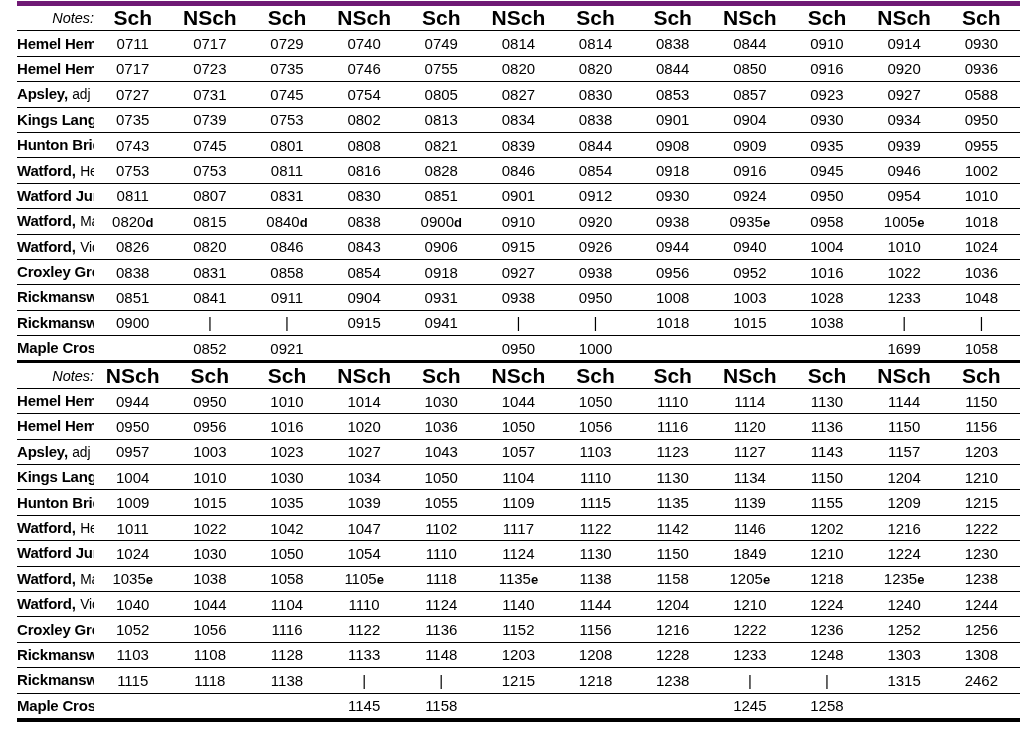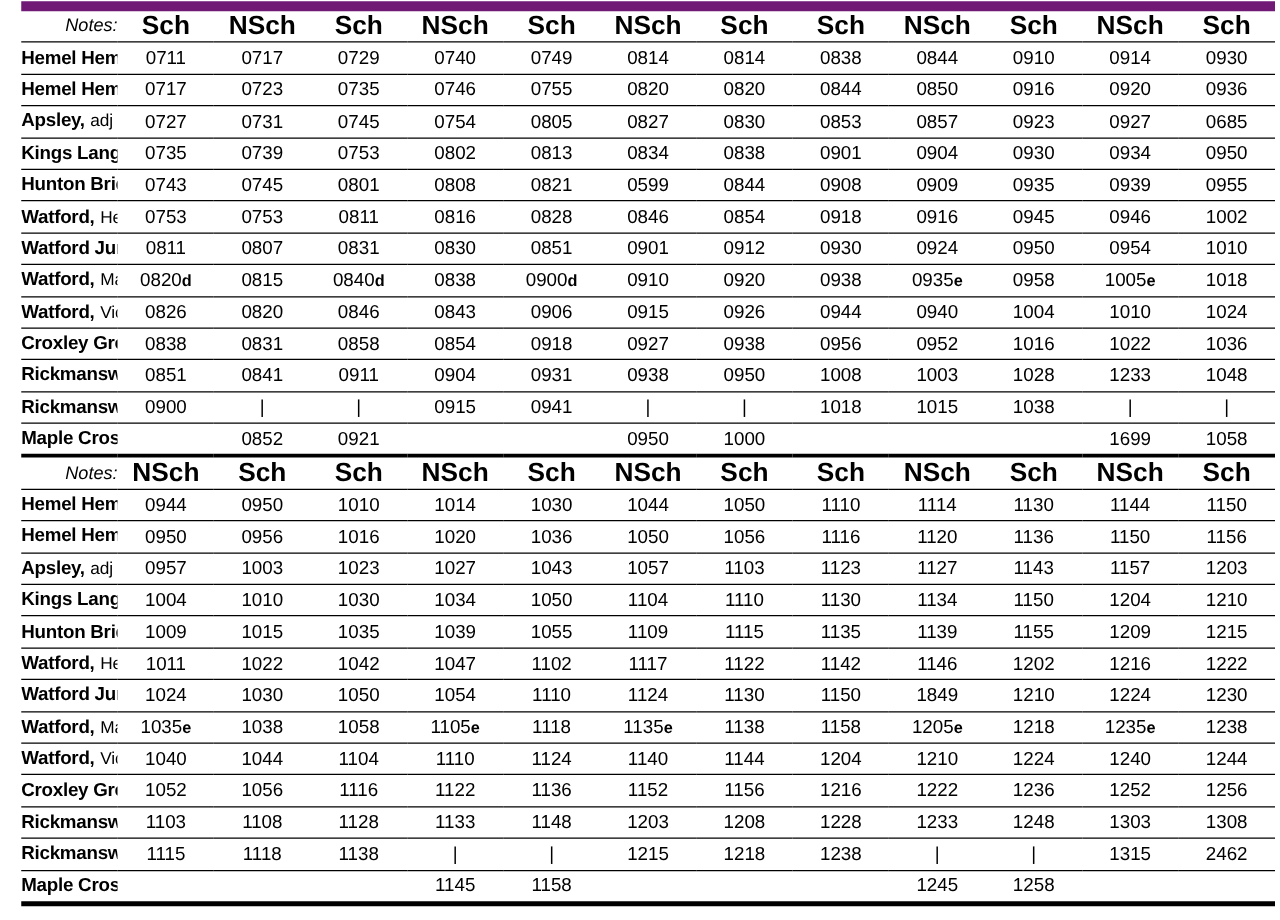--- a/index.html
+++ b/index.html
@@ -1,21 +1,21 @@
 <!DOCTYPE html>
 <html><head>
 <meta charset="utf-8">
 <style>
   html,body { margin:0; padding:0; }
   body {
     width:1024px; height:736px; background:#ffffff; overflow:hidden;
     font-family:"Liberation Sans", sans-serif; color:#000;
   }
   .sheet { position:absolute; left:17px; top:1px; width:1003px; }
-  .wrap { border-top:8px solid #701a75; border-bottom:4px solid #000; }
+  .wrap { border-top:5px solid #701a75; border-bottom:4px solid #000; }
   table.tt { width:100%; border-collapse:collapse; table-layout:fixed; }
   table.tt.second { border-top:3.5px solid #000; }
   table.tt td, table.tt th { padding:0; height:24.4px; vertical-align:middle; overflow:hidden; white-space:nowrap; }
   table.tt tr:not(:last-child) td, table.tt tr:not(:last-child) th { border-bottom:1.5px solid #000; }
   .stop { text-align:left; padding-left:5px; }
   .place { font-weight:bold; font-size:15px; letter-spacing:-0.2px; }
   .detail { font-size:13.8px; letter-spacing:-0.1px; }
   .notes { text-align:right; padding-right:14px; font-style:italic; font-size:14.5px; }
   th.timecol { font-weight:bold; font-size:21px; text-align:center; }
   td.time { font-size:15px; text-align:center; }
@@ -79,21 +79,21 @@
             <td class="timecol time">0731</td>
             <td class="timecol time">0745</td>
             <td class="timecol time">0754</td>
             <td class="timecol time">0805</td>
             <td class="timecol time">0827</td>
             <td class="timecol time">0830</td>
             <td class="timecol time">0853</td>
             <td class="timecol time">0857</td>
             <td class="timecol time">0923</td>
             <td class="timecol time">0927</td>
-            <td class="timecol time">0685</td>
+            <td class="timecol time">0588</td>
           </tr>
           <tr>
             <td class="stopcol stop"><span class="place">Kings Langley,</span> </td>
             <td class="timecol time">0735</td>
             <td class="timecol time">0739</td>
             <td class="timecol time">0753</td>
             <td class="timecol time">0802</td>
             <td class="timecol time">0813</td>
             <td class="timecol time">0834</td>
             <td class="timecol time">0838</td>
@@ -103,21 +103,21 @@
             <td class="timecol time">0934</td>
             <td class="timecol time">0950</td>
           </tr>
           <tr>
             <td class="stopcol stop"><span class="place">Hunton Bridge,</span> </td>
             <td class="timecol time">0743</td>
             <td class="timecol time">0745</td>
             <td class="timecol time">0801</td>
             <td class="timecol time">0808</td>
             <td class="timecol time">0821</td>
-            <td class="timecol time">0599</td>
+            <td class="timecol time">0839</td>
             <td class="timecol time">0844</td>
             <td class="timecol time">0908</td>
             <td class="timecol time">0909</td>
             <td class="timecol time">0935</td>
             <td class="timecol time">0939</td>
             <td class="timecol time">0955</td>
           </tr>
           <tr>
             <td class="stopcol stop"><span class="place">Watford,</span> <span class="detail">Hempstead Road, Ridge Lane</span></td>
             <td class="timecol time">0753</td>

